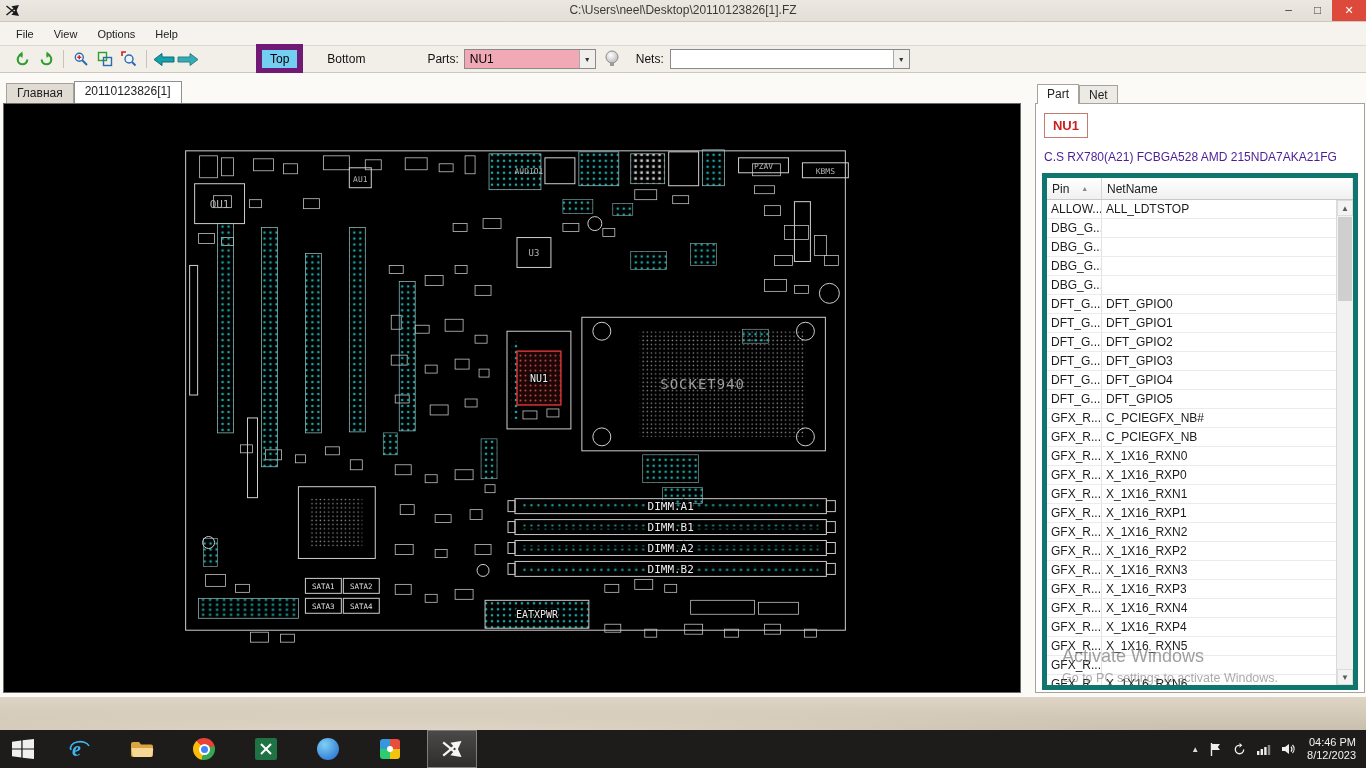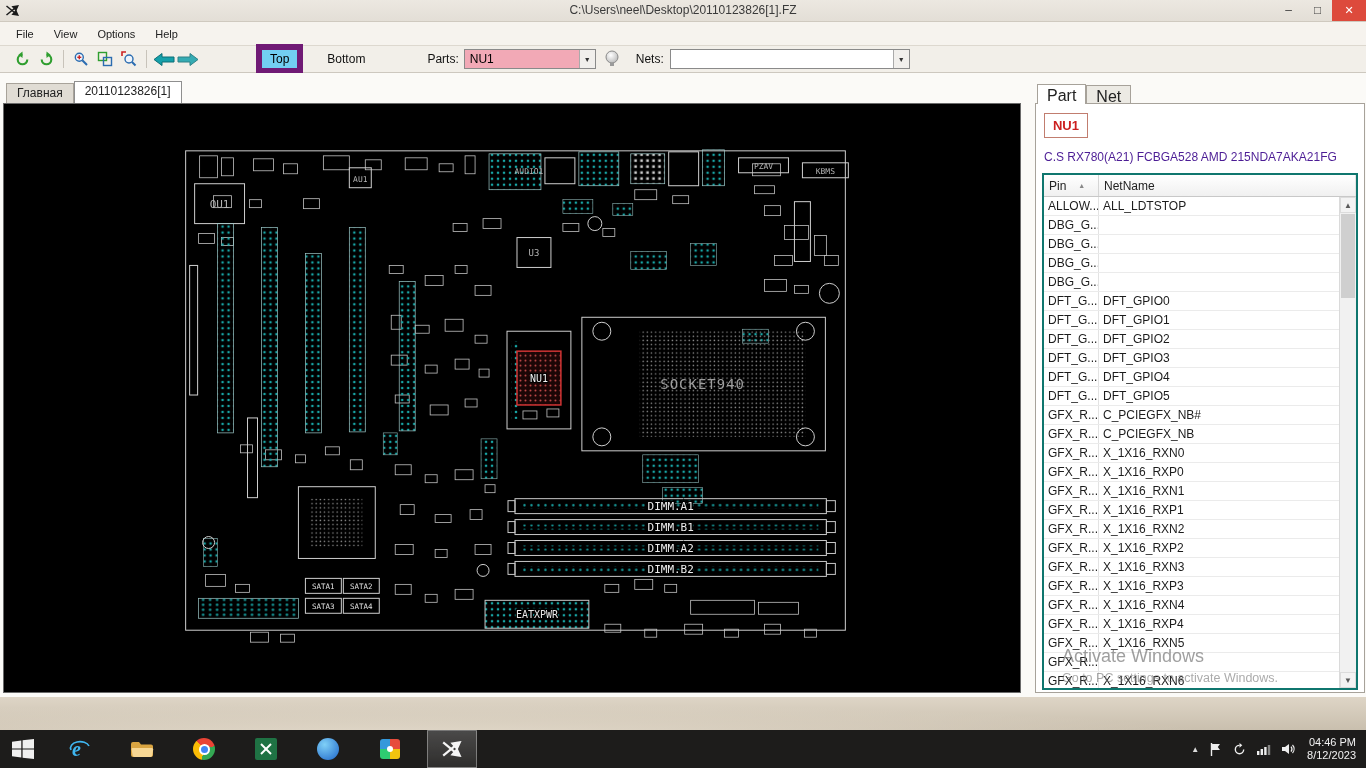--- a/index.html
+++ b/index.html
@@ -48,26 +48,26 @@
   .bl{fill:#b3b3b3;font-family:"DejaVu Sans Mono",monospace;text-anchor:middle}
   .dl{fill:#ededed;font-size:11px;font-family:"DejaVu Sans Mono",monospace;text-anchor:middle;paint-order:stroke;stroke:#000;stroke-width:3px}
   .cl{fill:#e8e8e8;font-size:10px;font-family:"DejaVu Sans Mono",monospace;text-anchor:middle;paint-order:stroke;stroke:#000;stroke-width:3px}
   .sl{fill:#e2e2e2;font-size:7.5px;font-family:"DejaVu Sans Mono",monospace;text-anchor:middle}
   .socketl{fill:#9d9d9d;font-size:14px;letter-spacing:1px;font-family:"DejaVu Sans Mono",monospace;text-anchor:middle}
   .nul{fill:#f2f2f2;font-size:10px;font-family:"DejaVu Sans Mono",monospace;text-anchor:middle;paint-order:stroke;stroke:#000;stroke-width:2px}
 
   
   .side-panel{position:absolute;top:83px;left:1035px;width:330px;height:610px}
   .panel-tabs{display:flex;align-items:flex-end;height:20px;padding-left:2px}
-  .ptab{padding:2px 9px;font-size:16px;color:#222;background:#eceae4;border:1px solid #a7a29a;border-bottom:none;height:18px}
+  .ptab{padding:2px 9px;font-size:12px;color:#222;background:#eceae4;border:1px solid #a7a29a;border-bottom:none;height:18px}
   .ptab.active{background:#fff;height:20px;margin-bottom:-1px;z-index:2;position:relative}
   .panel-body{position:absolute;top:20px;left:0;right:0;bottom:0;border:1px solid #a7a29a;background:#fff}
   .part-chip{position:absolute;left:8px;top:9px;width:44px;height:25px;line-height:23px;text-align:center;border:1px solid #c17d6f;color:#cc2020;font-weight:bold;font-size:13px;background:#fff}
   .part-desc{position:absolute;left:8px;top:46px;font-size:12px;color:#4c1d95;white-space:nowrap}
-  .pin-table{position:absolute;left:6px;right:6px;top:69px;bottom:2px;border:2px solid #0f766e;overflow:hidden}
+  .pin-table{position:absolute;left:6px;right:6px;top:69px;bottom:2px;border:5px solid #0f766e;overflow:hidden}
   .pt-header{display:flex;height:22px;background:linear-gradient(#ffffff,#f0f0f0);border-bottom:1px solid #c8c8c8}
   .pt-hcell{font-size:12px;color:#222;display:flex;align-items:center;padding-left:5px}
   .pt-hcell.pin{width:55px;border-right:1px solid #d5d5d5}
   .pt-hcell.net{flex:1;border-right:1px solid #e4e4e4}
   .sort{font-size:7px;color:#888;margin-left:12px}
   .pt-body{position:absolute;top:22px;left:0;right:17px;bottom:0;overflow:hidden}
   .pt-row{display:flex;height:19px;border-bottom:1px solid #ebebeb}
   .pt-cell{font-size:12px;color:#1c1c1c;line-height:18px;padding:0 4px;white-space:nowrap;overflow:hidden}
   .pt-cell.pin{width:55px;border-right:1px solid #e3e3e3}
   .pt-cell.net{flex:1}

